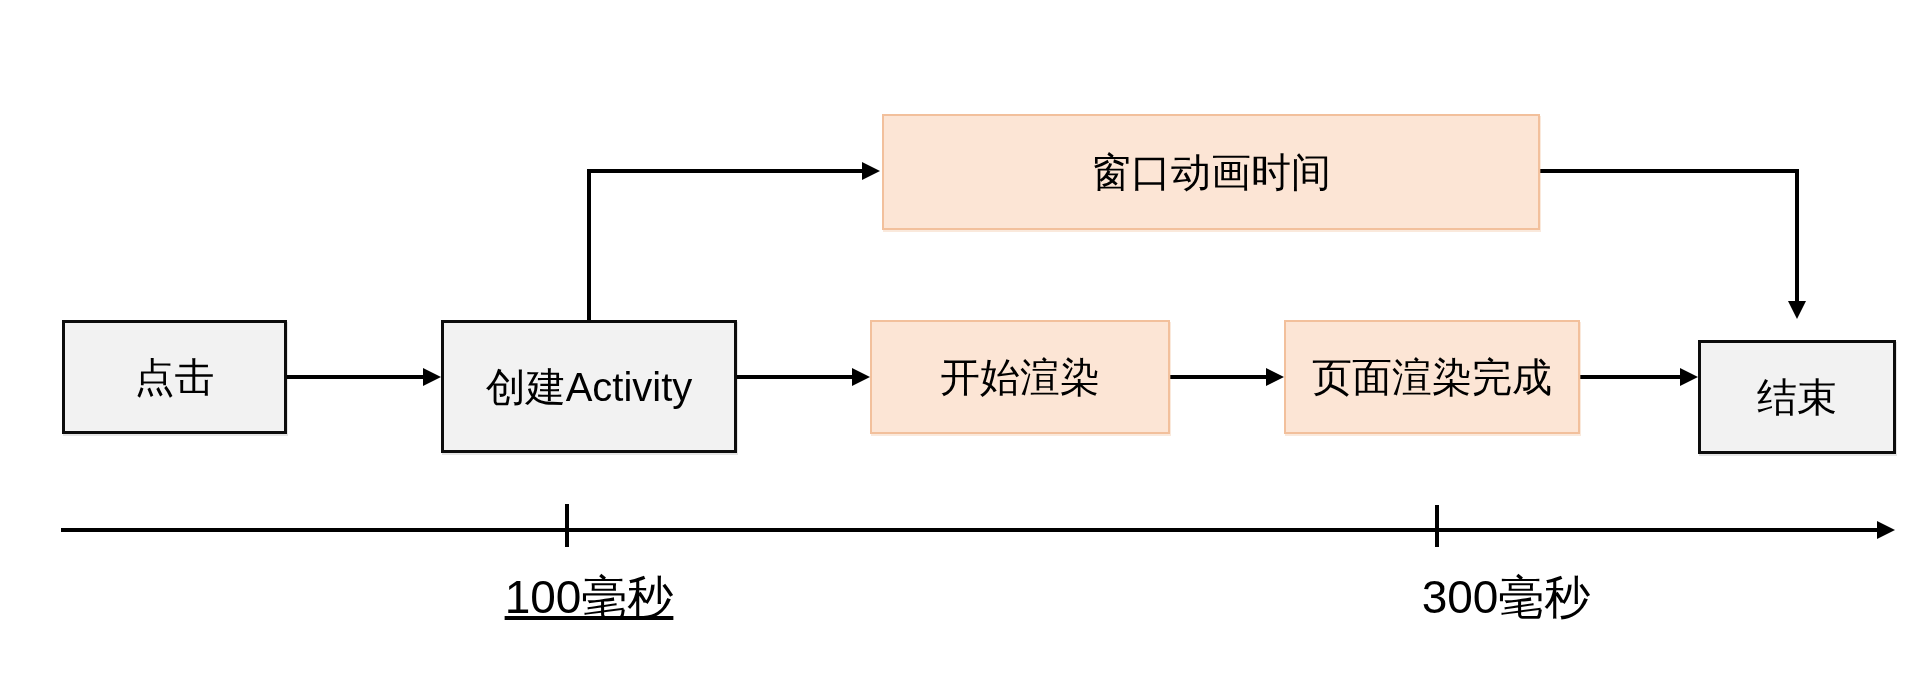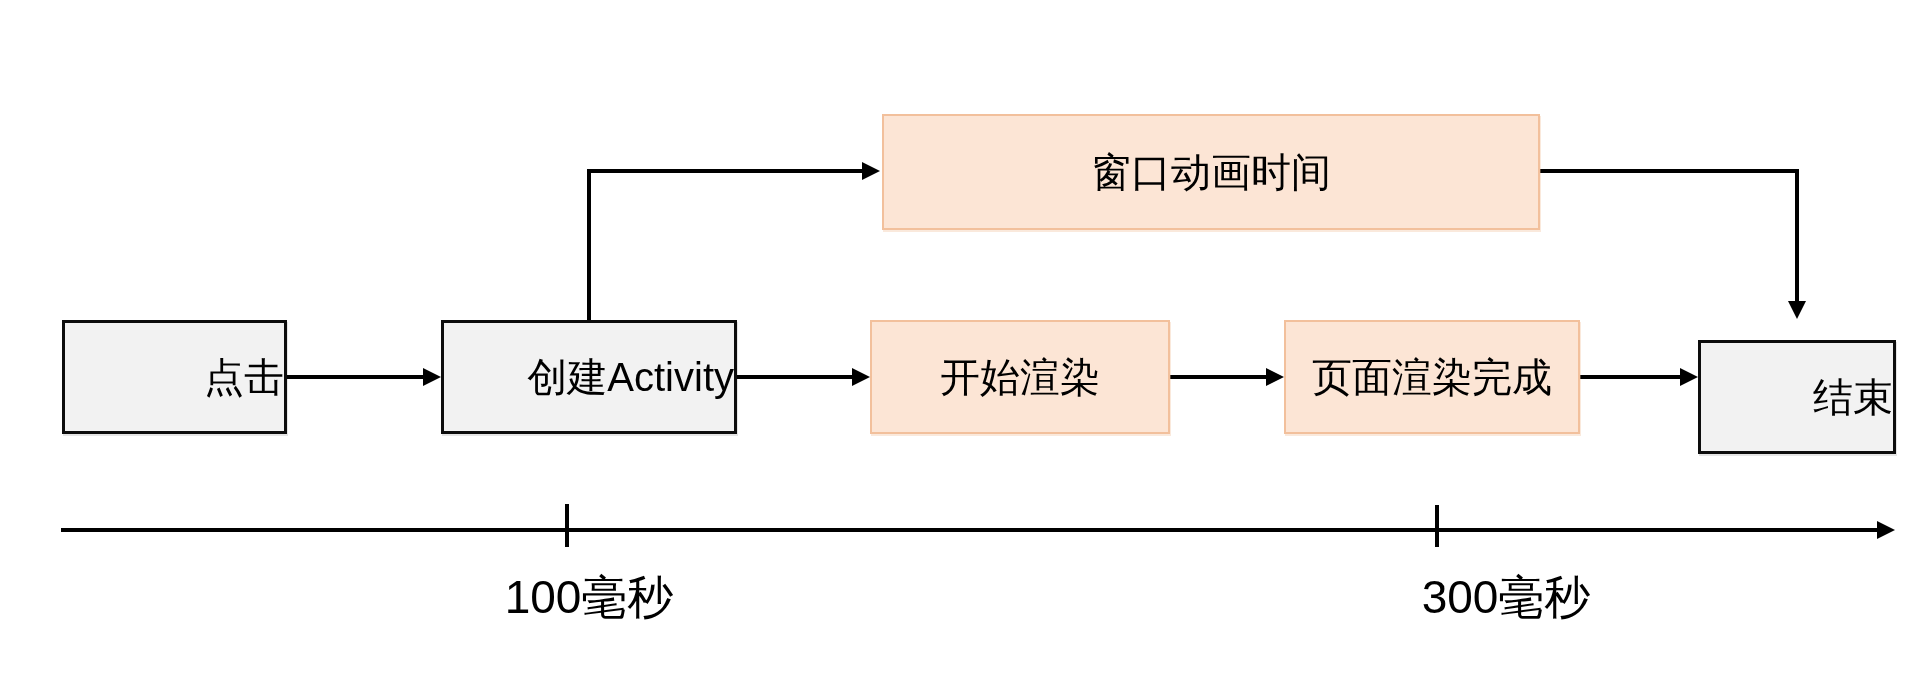--- a/index.html
+++ b/index.html
@@ -24,29 +24,28 @@
     justify-content: center;
     text-align: center;
     font-size: 40px;
     color: #000000;
     line-height: 1;
   }
   .node.gray {
     background: var(--node-gray-fill, #f2f2f2);
     border: 3px solid var(--node-gray-border, #0d0d0d);
     box-shadow: 1px 2px 0 rgba(0,0,0,0.10);
-    justify-content: flex-end;
   }
   .node.orange {
     background: var(--node-orange-fill, #fce5d5);
     border: 2px solid var(--node-orange-border, #f2c09c);
     box-shadow: 1px 2px 0 rgba(242,192,156,0.35);
   }
   #node-click            { left: 62px;   top: 320px; width: 225px; height: 114px; }
-  #node-create-activity  { left: 441px;  top: 320px; width: 296px; height: 114px; }
+  #node-create-activity  { left: 441px;  top: 320px; width: 296px; height: 133px; }
   #node-start-render     { left: 870px;  top: 320px; width: 300px; height: 114px; }
   #node-render-complete  { left: 1284px; top: 320px; width: 296px; height: 114px; text-align: right; }
   #node-end              { left: 1698px; top: 320px; width: 198px; height: 114px; margin-top: 20px; }
   #node-window-animation { left: 882px;  top: 114px; width: 658px; height: 116px; }
 
   
   .hline {
     position: absolute;
     height: 4px;
     background: var(--line-color, #000000);
@@ -129,16 +128,16 @@
   <div class="node gray" id="node-end">
     <span>结束</span>
   </div>
 
   <div class="hline" style="left:61px; top:528px; width:1816px;"></div>
   <div class="ah-right" style="left:1877px; top:521px;"></div>
 
   <div class="vline" style="left:565px; top:504px; height:43px;"></div>
   <div class="vline" style="left:1435px; top:505px; height:42px;"></div>
 
-  <div class="tick-label" style="left:439px; top:572px;">100毫秒</div>
+  <div class="tick-label" style="left:439px; top:572px;text-decoration:underline;">100毫秒</div>
   <div class="tick-label" style="left:1356px; top:572px;">300毫秒</div>
 
 </div>
 
 </body></html>

